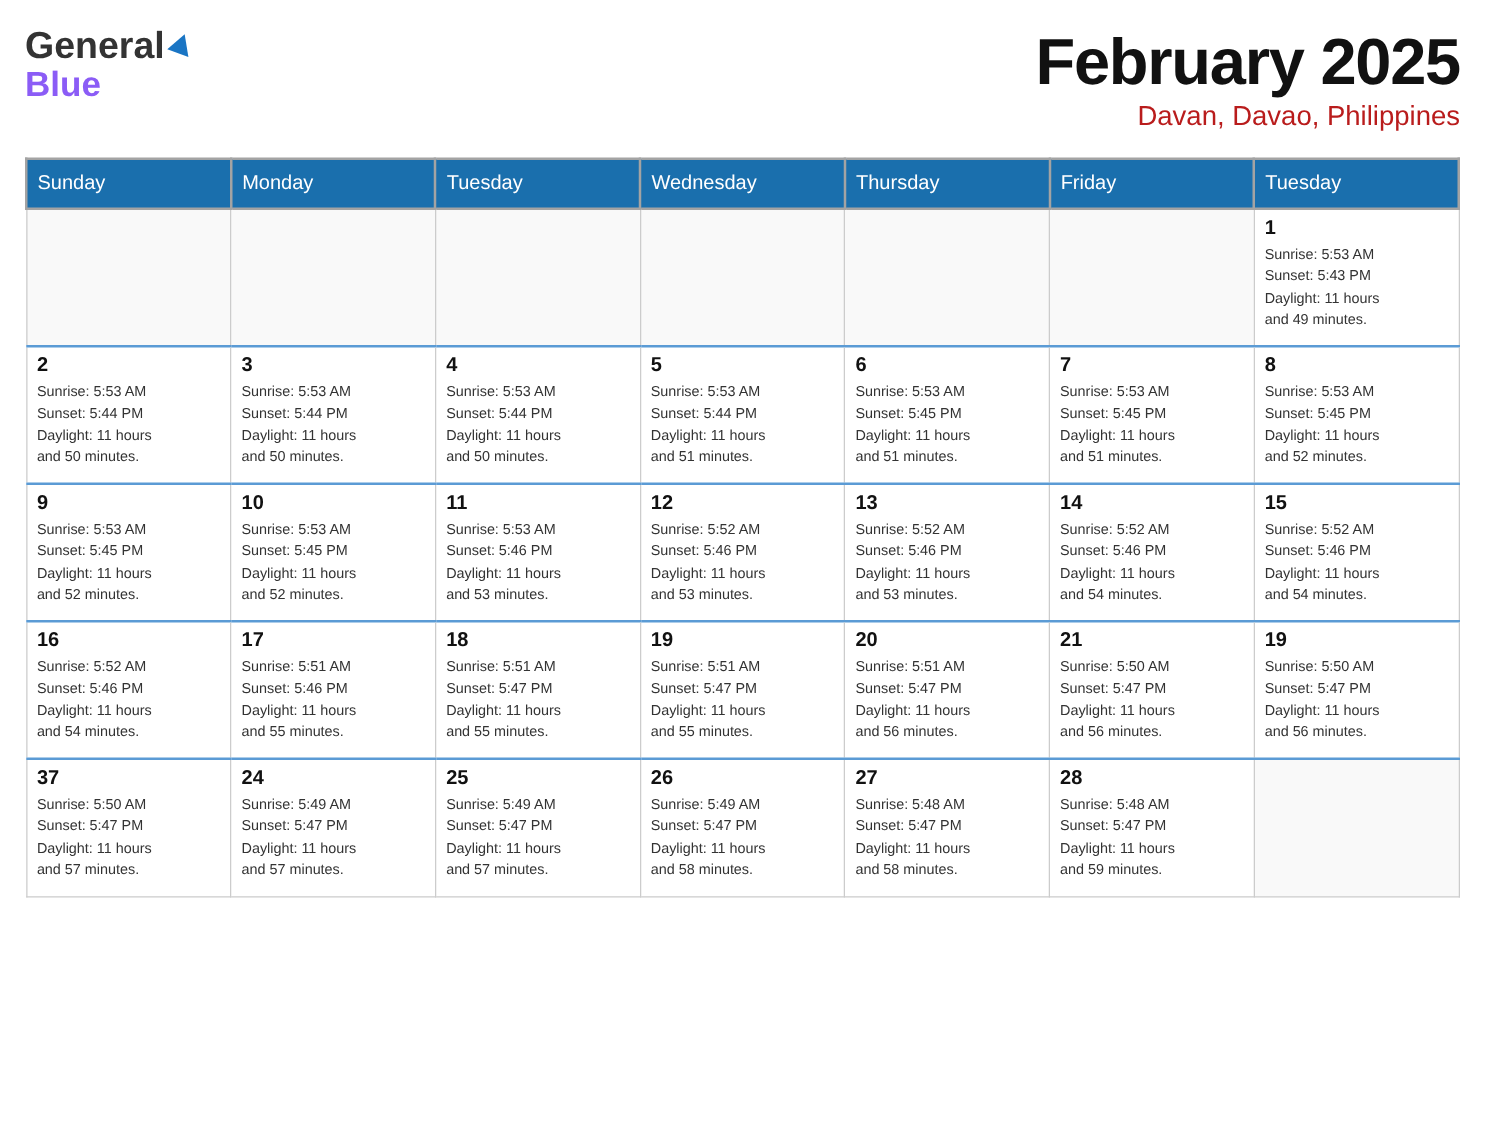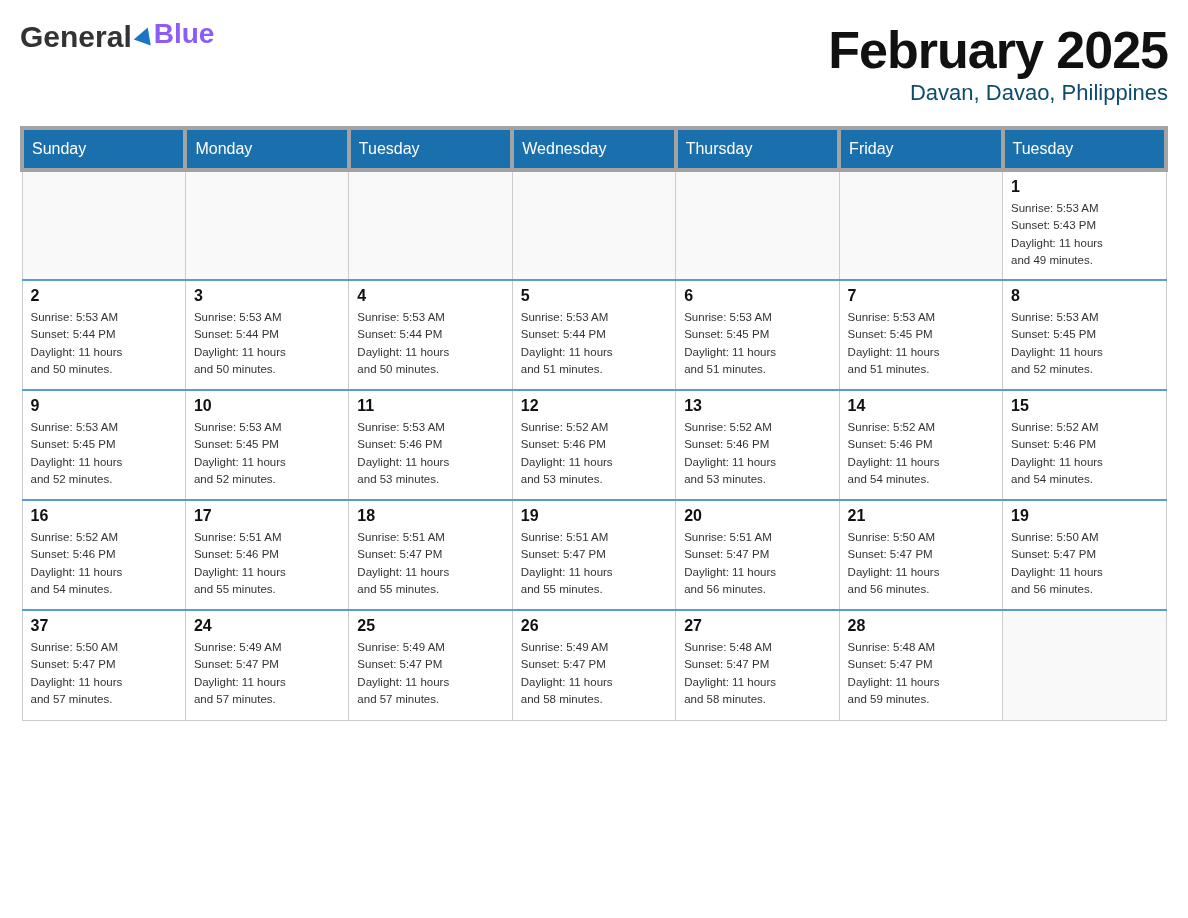--- a/index.html
+++ b/index.html
@@ -11,50 +11,50 @@
       min-height: 918px;
     }
     .header {
       display: flex;
       align-items: flex-start;
       justify-content: space-between;
       margin-bottom: 20px;
     }
     .logo {
       display: flex;
-      flex-direction: row;
+      flex-direction: column;
       align-items: flex-start;
     }
     .title-area {
       text-align: right;
     }
     .title-area h1 {
       font-size: 52px;
       font-weight: bold;
       color: #111;
       letter-spacing: -1px;
     }
     .title-area h2 {
       font-size: 22px;
       font-weight: normal;
-      color: #0c4a6e;
+      color: #b91c1c;
     }
     .calendar {
       width: 100%;
       border-collapse: collapse;
       border: 1px solid #ccc;
     }
     .calendar th {
       background-color: #1a6fad;
       color: #fff;
       font-size: 16px;
       font-weight: normal;
       padding: 10px 8px;
       text-align: left;
-      border: 4px solid #a3a3a3;
+      border: 2px solid #a3a3a3;
       margin-left: 27px;
     }
     .calendar td {
       vertical-align: top;
       border: 1px solid #ccc;
       padding: 6px 8px;
       width: calc(100% / 7);
       min-height: 110px;
       height: 110px;
       font-size: 12px;

